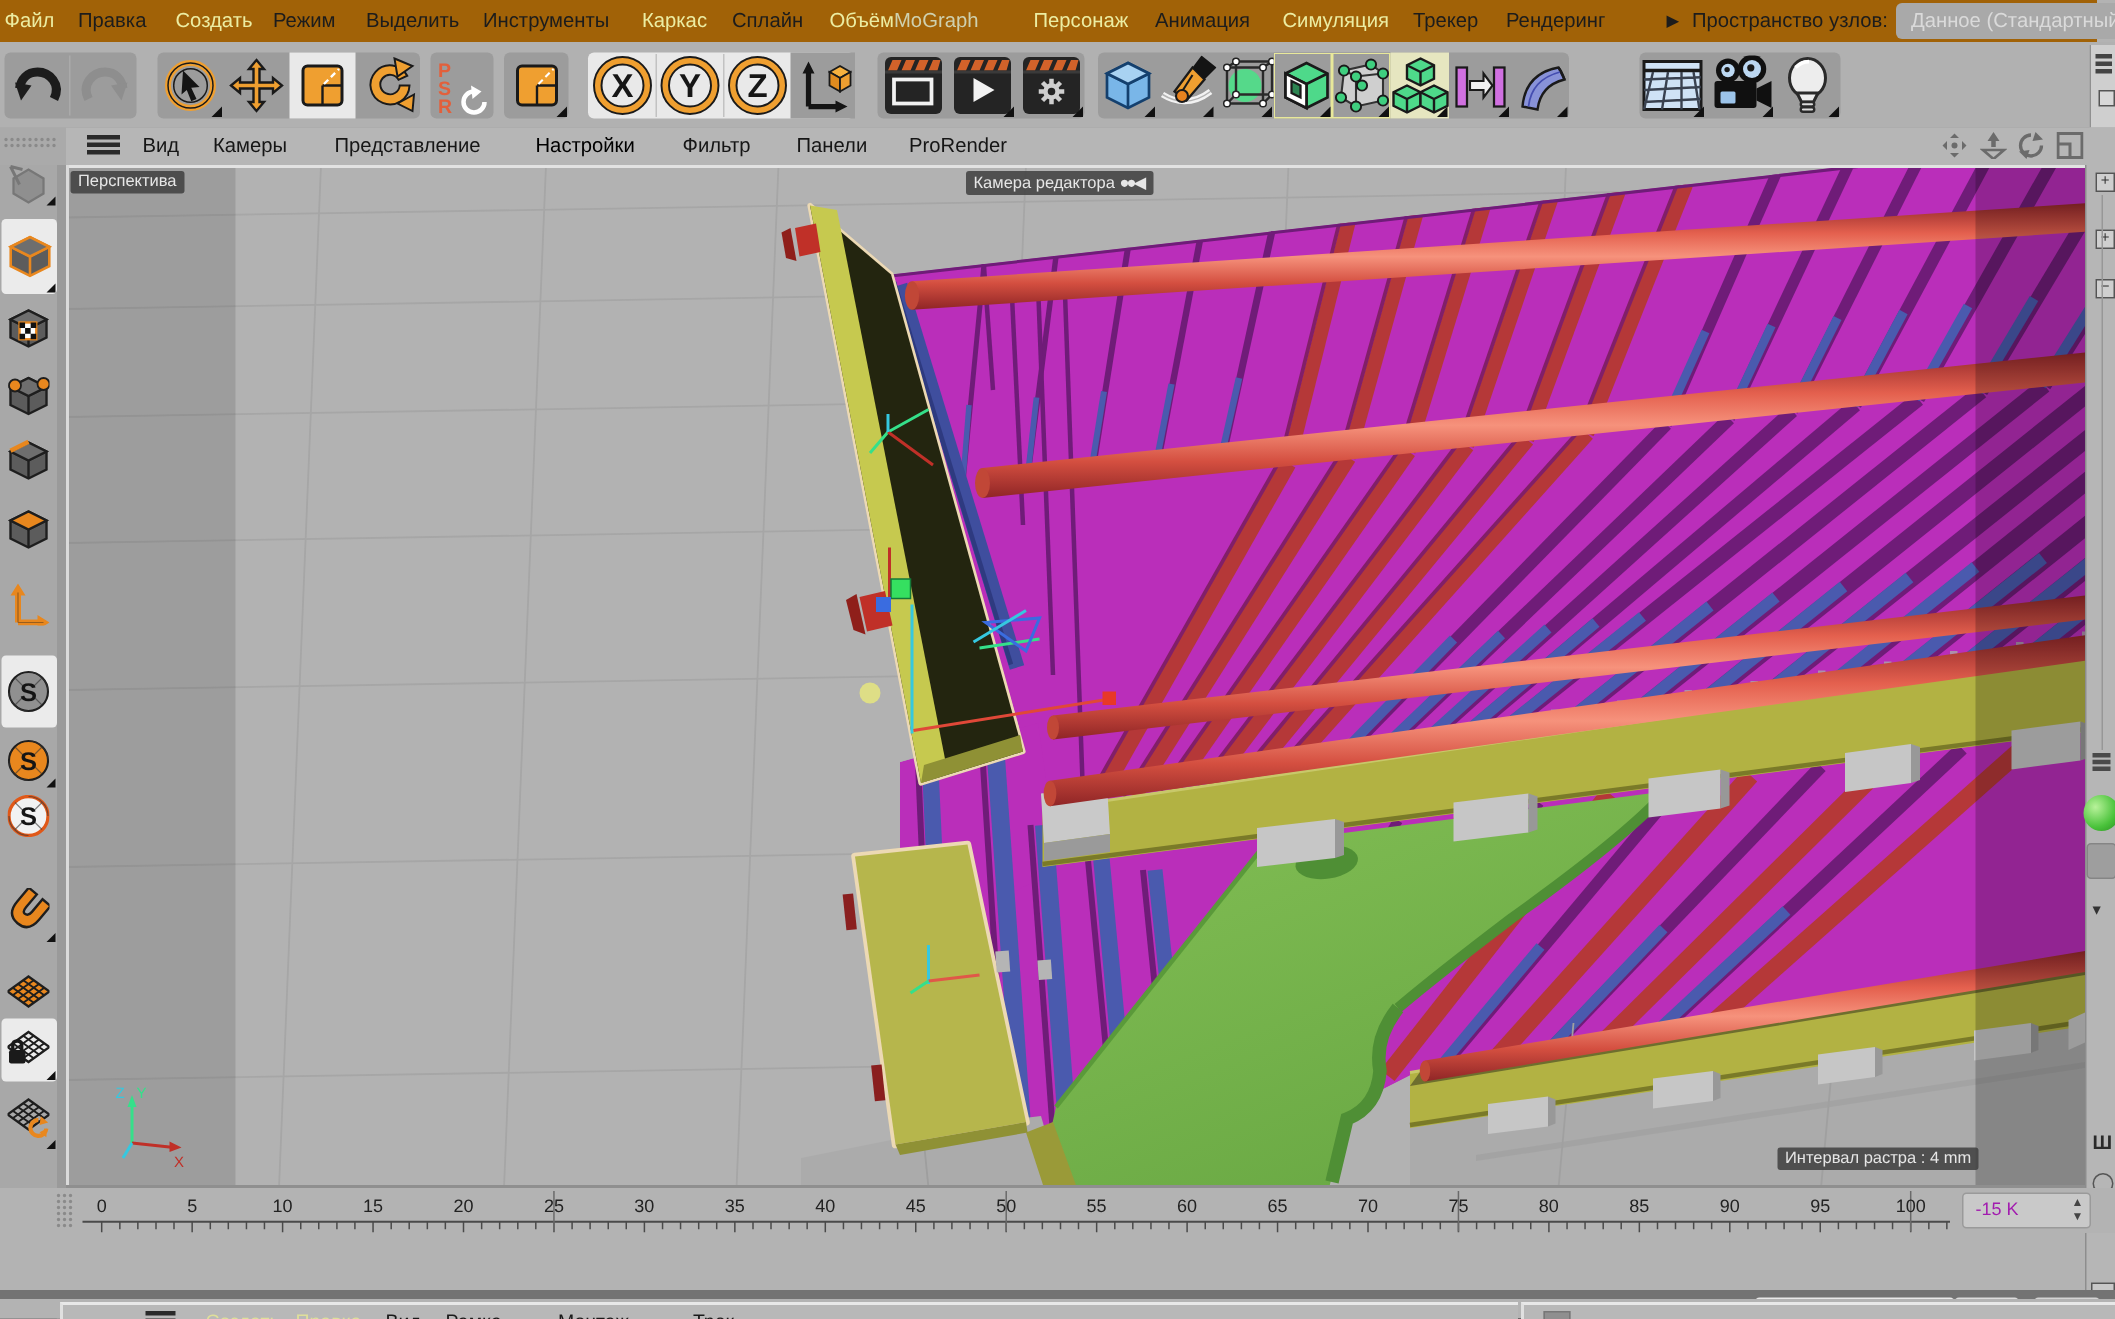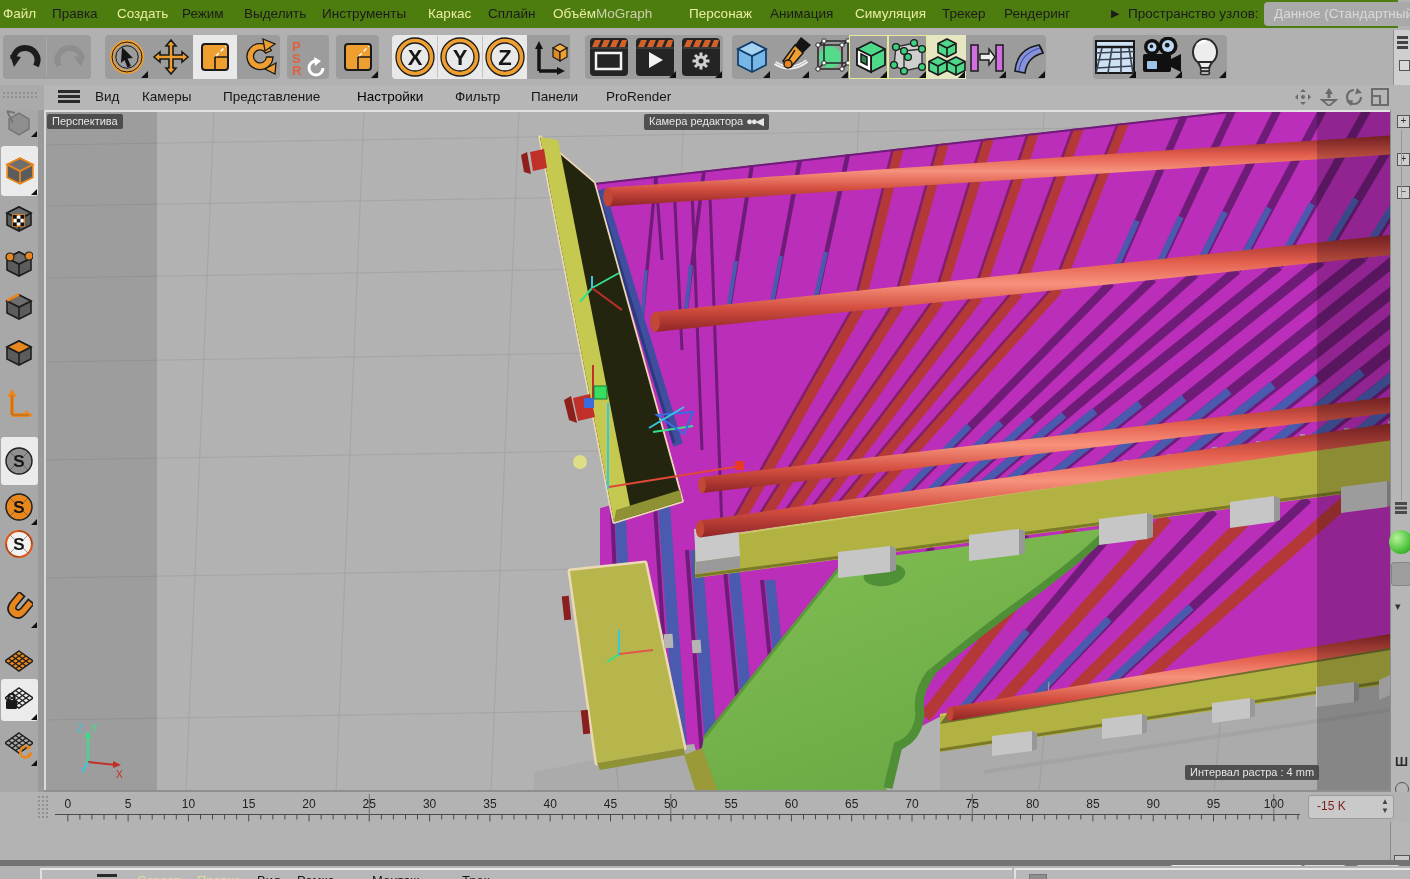--- a/index.html
+++ b/index.html
@@ -10,21 +10,21 @@
 .mtx{position:absolute;top:6px;font-size:13.5px;color:#1c1c1c;white-space:nowrap;}
 .yel{color:#ecedA2;}
 .gry{color:#cfd0ae;}
 .vtx{position:absolute;top:90px;font-size:13.5px;color:#161616;white-space:nowrap;}
 .vtx.yel{color:#000000;}
 .lab{position:absolute;background:rgba(66,66,66,0.88);color:#e6e6e6;font-size:11px;border-radius:2px;padding:1px 5px 2px 5px;white-space:nowrap;}
 .corner{position:absolute;right:1px;bottom:1px;width:0;height:0;border-left:7px solid transparent;border-bottom:7px solid #111;}
 </style>
 </head><body>
 <div id="root">
-    <div class="abs" style="top:0;left:0;width:1398px;height:28px;background:#4d7c0f;">
+    <div class="abs" style="top:0;left:0;width:1398px;height:28px;background:#a16207;">
       <span class="mtx yel" style="left:3px;">Файл</span>
       <span class="mtx " style="left:52px;">Правка</span>
       <span class="mtx yel" style="left:117px;">Создать</span>
       <span class="mtx " style="left:182px;">Режим</span>
       <span class="mtx " style="left:244px;">Выделить</span>
       <span class="mtx " style="left:322px;">Инструменты</span>
       <span class="mtx yel" style="left:428px;">Каркас</span>
       <span class="mtx " style="left:488px;">Сплайн</span>
       <span class="mtx yel" style="left:553px;">Объём</span>
       <span class="mtx gry" style="left:596px;">MoGraph</span>
@@ -1021,21 +1021,21 @@
         <path d="M972.3 2 L972.3 29" stroke="#6a6a6a" stroke-width="1"></path>
         <text x="972.3" y="16" text-anchor="middle" font-family="Liberation Sans" font-size="12" fill="#222">75</text>
         <text x="1032.6" y="16" text-anchor="middle" font-family="Liberation Sans" font-size="12" fill="#222">80</text>
         <text x="1092.9" y="16" text-anchor="middle" font-family="Liberation Sans" font-size="12" fill="#222">85</text>
         <text x="1153.2" y="16" text-anchor="middle" font-family="Liberation Sans" font-size="12" fill="#222">90</text>
         <text x="1213.5" y="16" text-anchor="middle" font-family="Liberation Sans" font-size="12" fill="#222">95</text>
         <path d="M1273.8 2 L1273.8 29" stroke="#6a6a6a" stroke-width="1"></path>
         <text x="1273.8" y="16" text-anchor="middle" font-family="Liberation Sans" font-size="12" fill="#222">100</text>
       </svg>
       <div class="abs" style="left:1308px;top:3px;width:84px;height:22px;background:#c9c9c9;border-radius:3px;border:1px solid #9a9a9a;">
-        <span style="position:absolute;left:8px;top:3px;font-size:12px;color:#7f1d1d;text-align:center;">-15 K</span>
+        <span style="position:absolute;left:8px;top:3px;font-size:12px;color:#a21caf;text-align:center;">-15 K</span>
         <span style="position:absolute;right:4px;top:1px;font-size:8px;color:#444;">▲<br>▼</span>
       </div>
     </div>
     <div class="abs" style="left:0;top:860px;width:1410px;height:44px;background:#737373;">
       <svg width="12" height="26" viewBox="0 0 12 26" style="position:absolute;left:37px;top:9px;">
         <circle cx="2" cy="2" r="1.1" fill="#8a8a8a"></circle>
         <circle cx="6" cy="2" r="1.1" fill="#8a8a8a"></circle>
         <circle cx="10" cy="2" r="1.1" fill="#8a8a8a"></circle>
         <circle cx="2" cy="6" r="1.1" fill="#8a8a8a"></circle>
         <circle cx="6" cy="6" r="1.1" fill="#8a8a8a"></circle>

